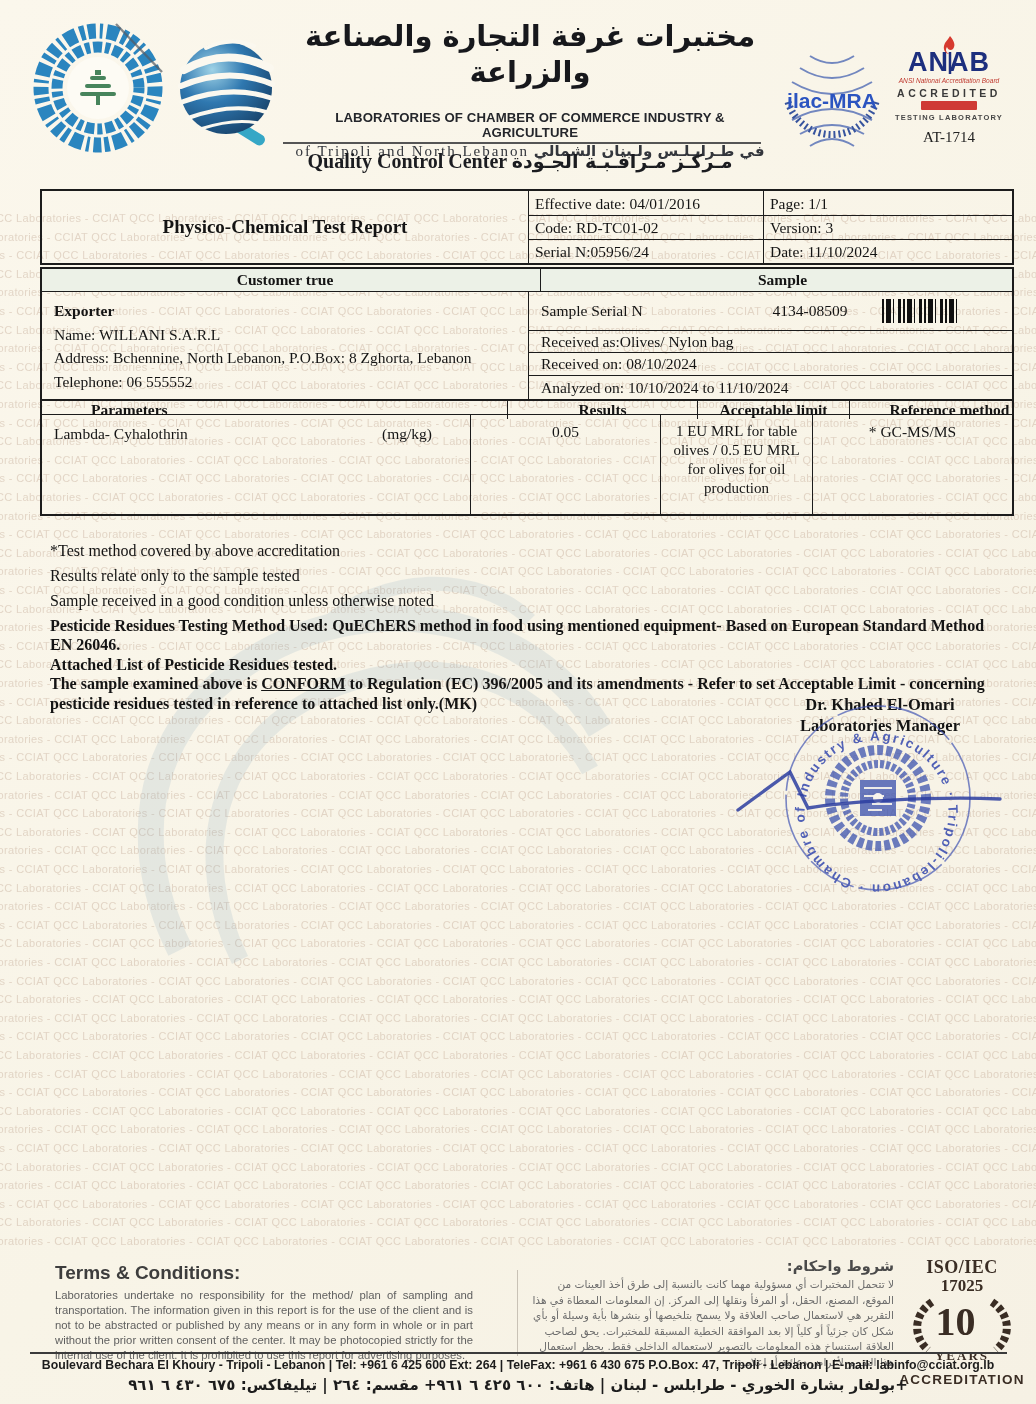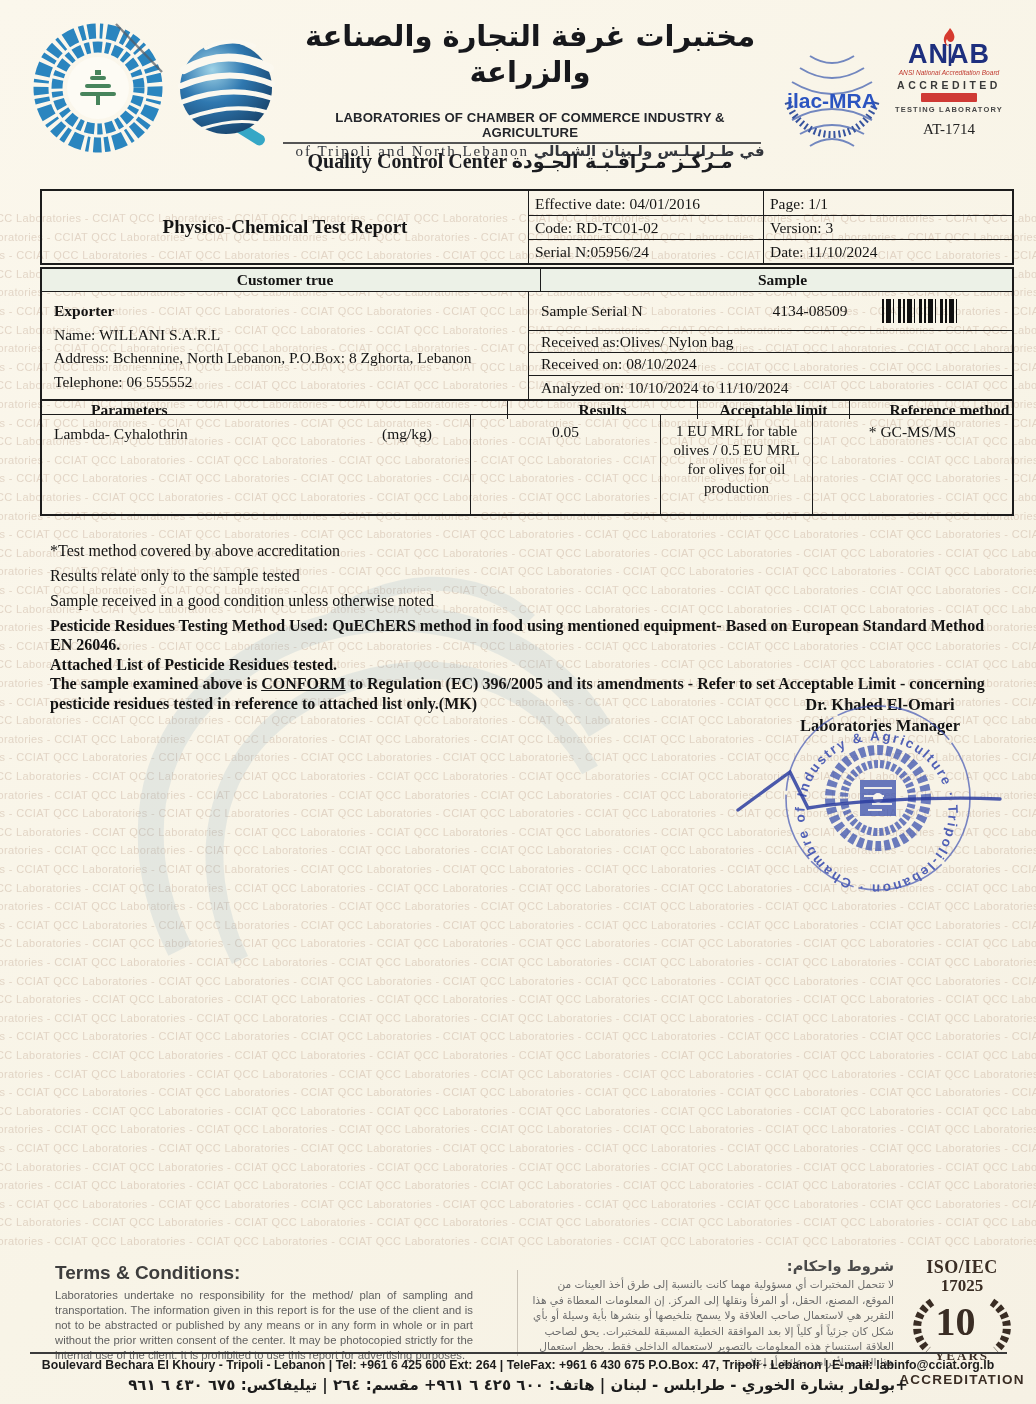--- a/index.html
+++ b/index.html
@@ -22,21 +22,21 @@
   .head-center { position:absolute; left:292px; top:18px; width:476px; text-align:center; }
   .ar-title { font-family:"DejaVu Sans",sans-serif; font-weight:bold; font-size:29px;
     line-height:36px; color:#17181c; }
   .org-en { font-family:"Liberation Sans",sans-serif; font-weight:bold; font-size:13.2px;
     letter-spacing:.1px; color:#24262b; margin-top:20px; }
   .org-sub { font-size:15px; margin-top:2px; color:#33363c;
     font-family:"DejaVu Sans","Liberation Sans",sans-serif; }
   .org-sub .en { letter-spacing:2px; font-family:Liberation Serif, serif; }
   .org-sub .ar { font-weight:bold; }
   .ilac-logo { position:absolute; left:780px; top:42px; }
-  .anab { position:absolute; left:890px; top:40px; width:118px; text-align:center;
+  .anab { position:absolute; left:890px; top:48px; width:118px; text-align:center;
     font-family:"Liberation Sans",sans-serif; }
   .anab-name { font-size:27px; font-weight:bold; letter-spacing:1px; color:#1d2f7e; position:relative; line-height:28px; }
   .anab-flame { position:absolute; left:52px; top:-12px; }
   .anab-board { font-size:6.6px; color:#c03b31; font-style:italic; margin-top:1px; }
   .anab-accredited { font-size:10.5px; font-weight:bold; letter-spacing:3.5px; color:#3a3a3a; margin-top:3px; }
   .anab-redbox { width:56px; height:9px; background:#cf3a35; margin:2px auto 0; border-radius:1px; }
   .anab-lab { font-size:7.5px; font-weight:bold; letter-spacing:1.2px; color:#474747; margin-top:3px; }
   .anab-cert { font-size:15px; font-family:"Liberation Serif",serif; color:#222; margin-top:7px; }
   .head-divider { position:absolute; left:283px; top:142px; width:478px; height:2px; background:#555; }
   .qcc-line { position:absolute; left:240px; top:150px; width:560px; text-align:center;

